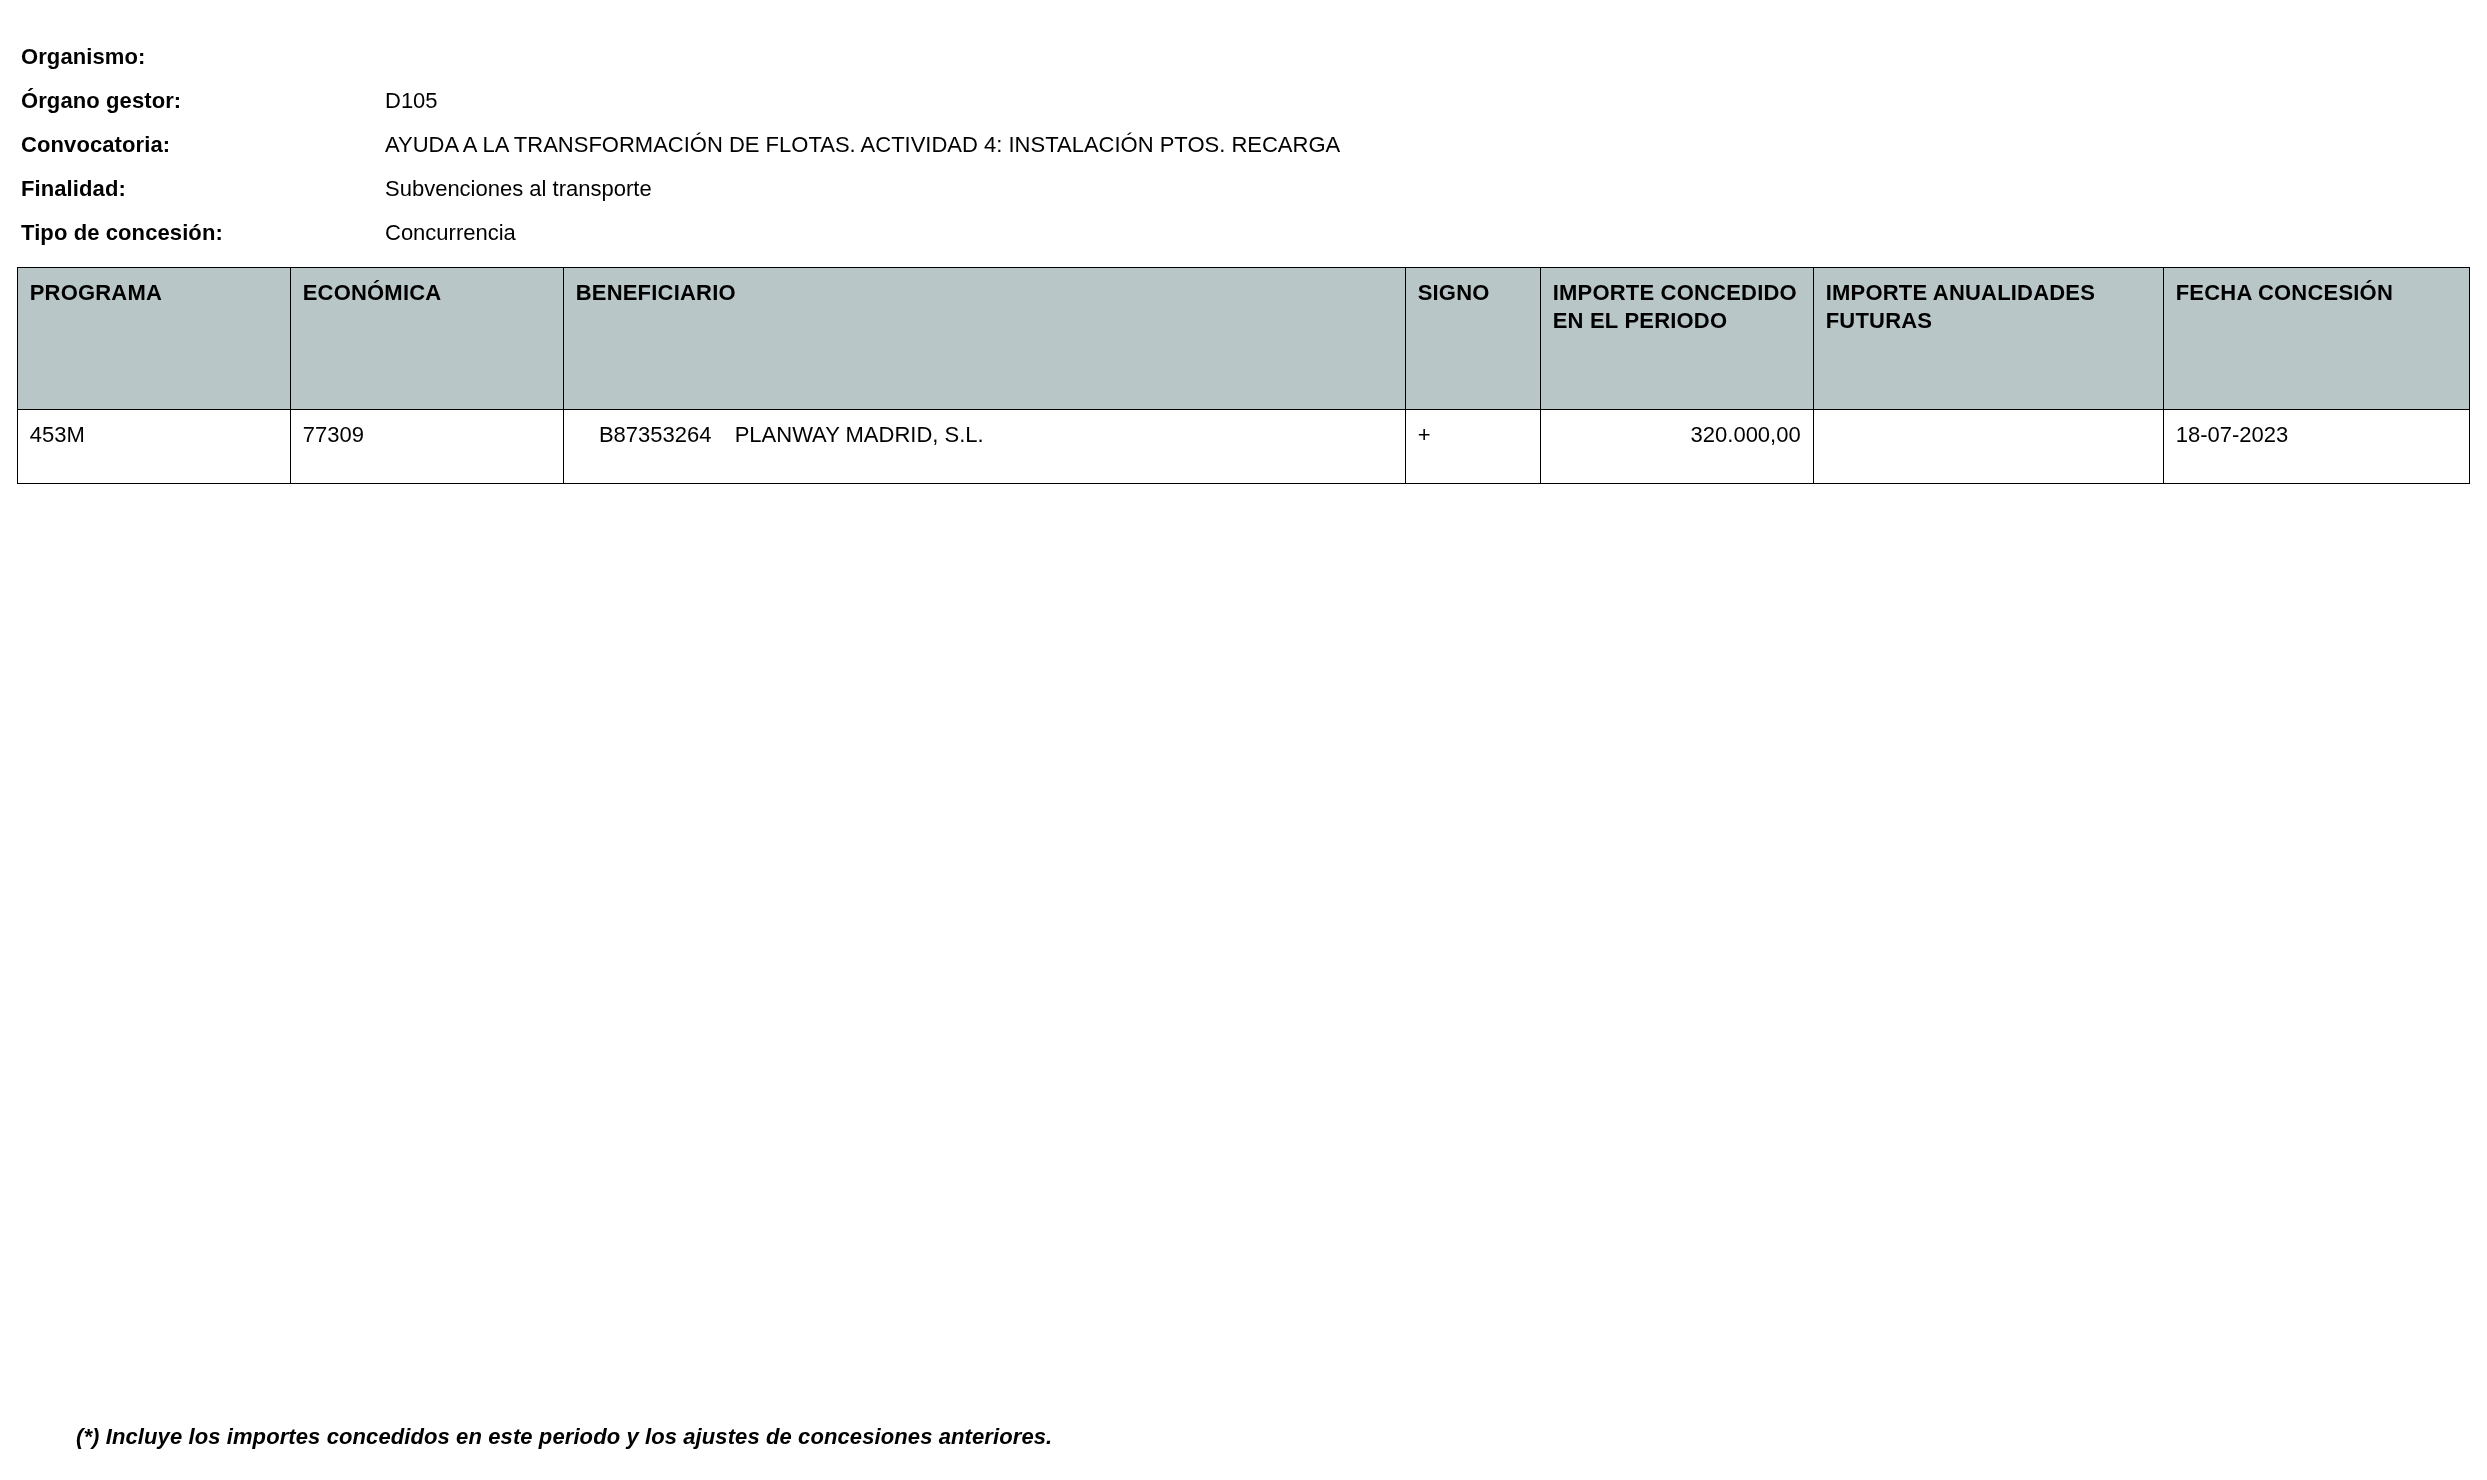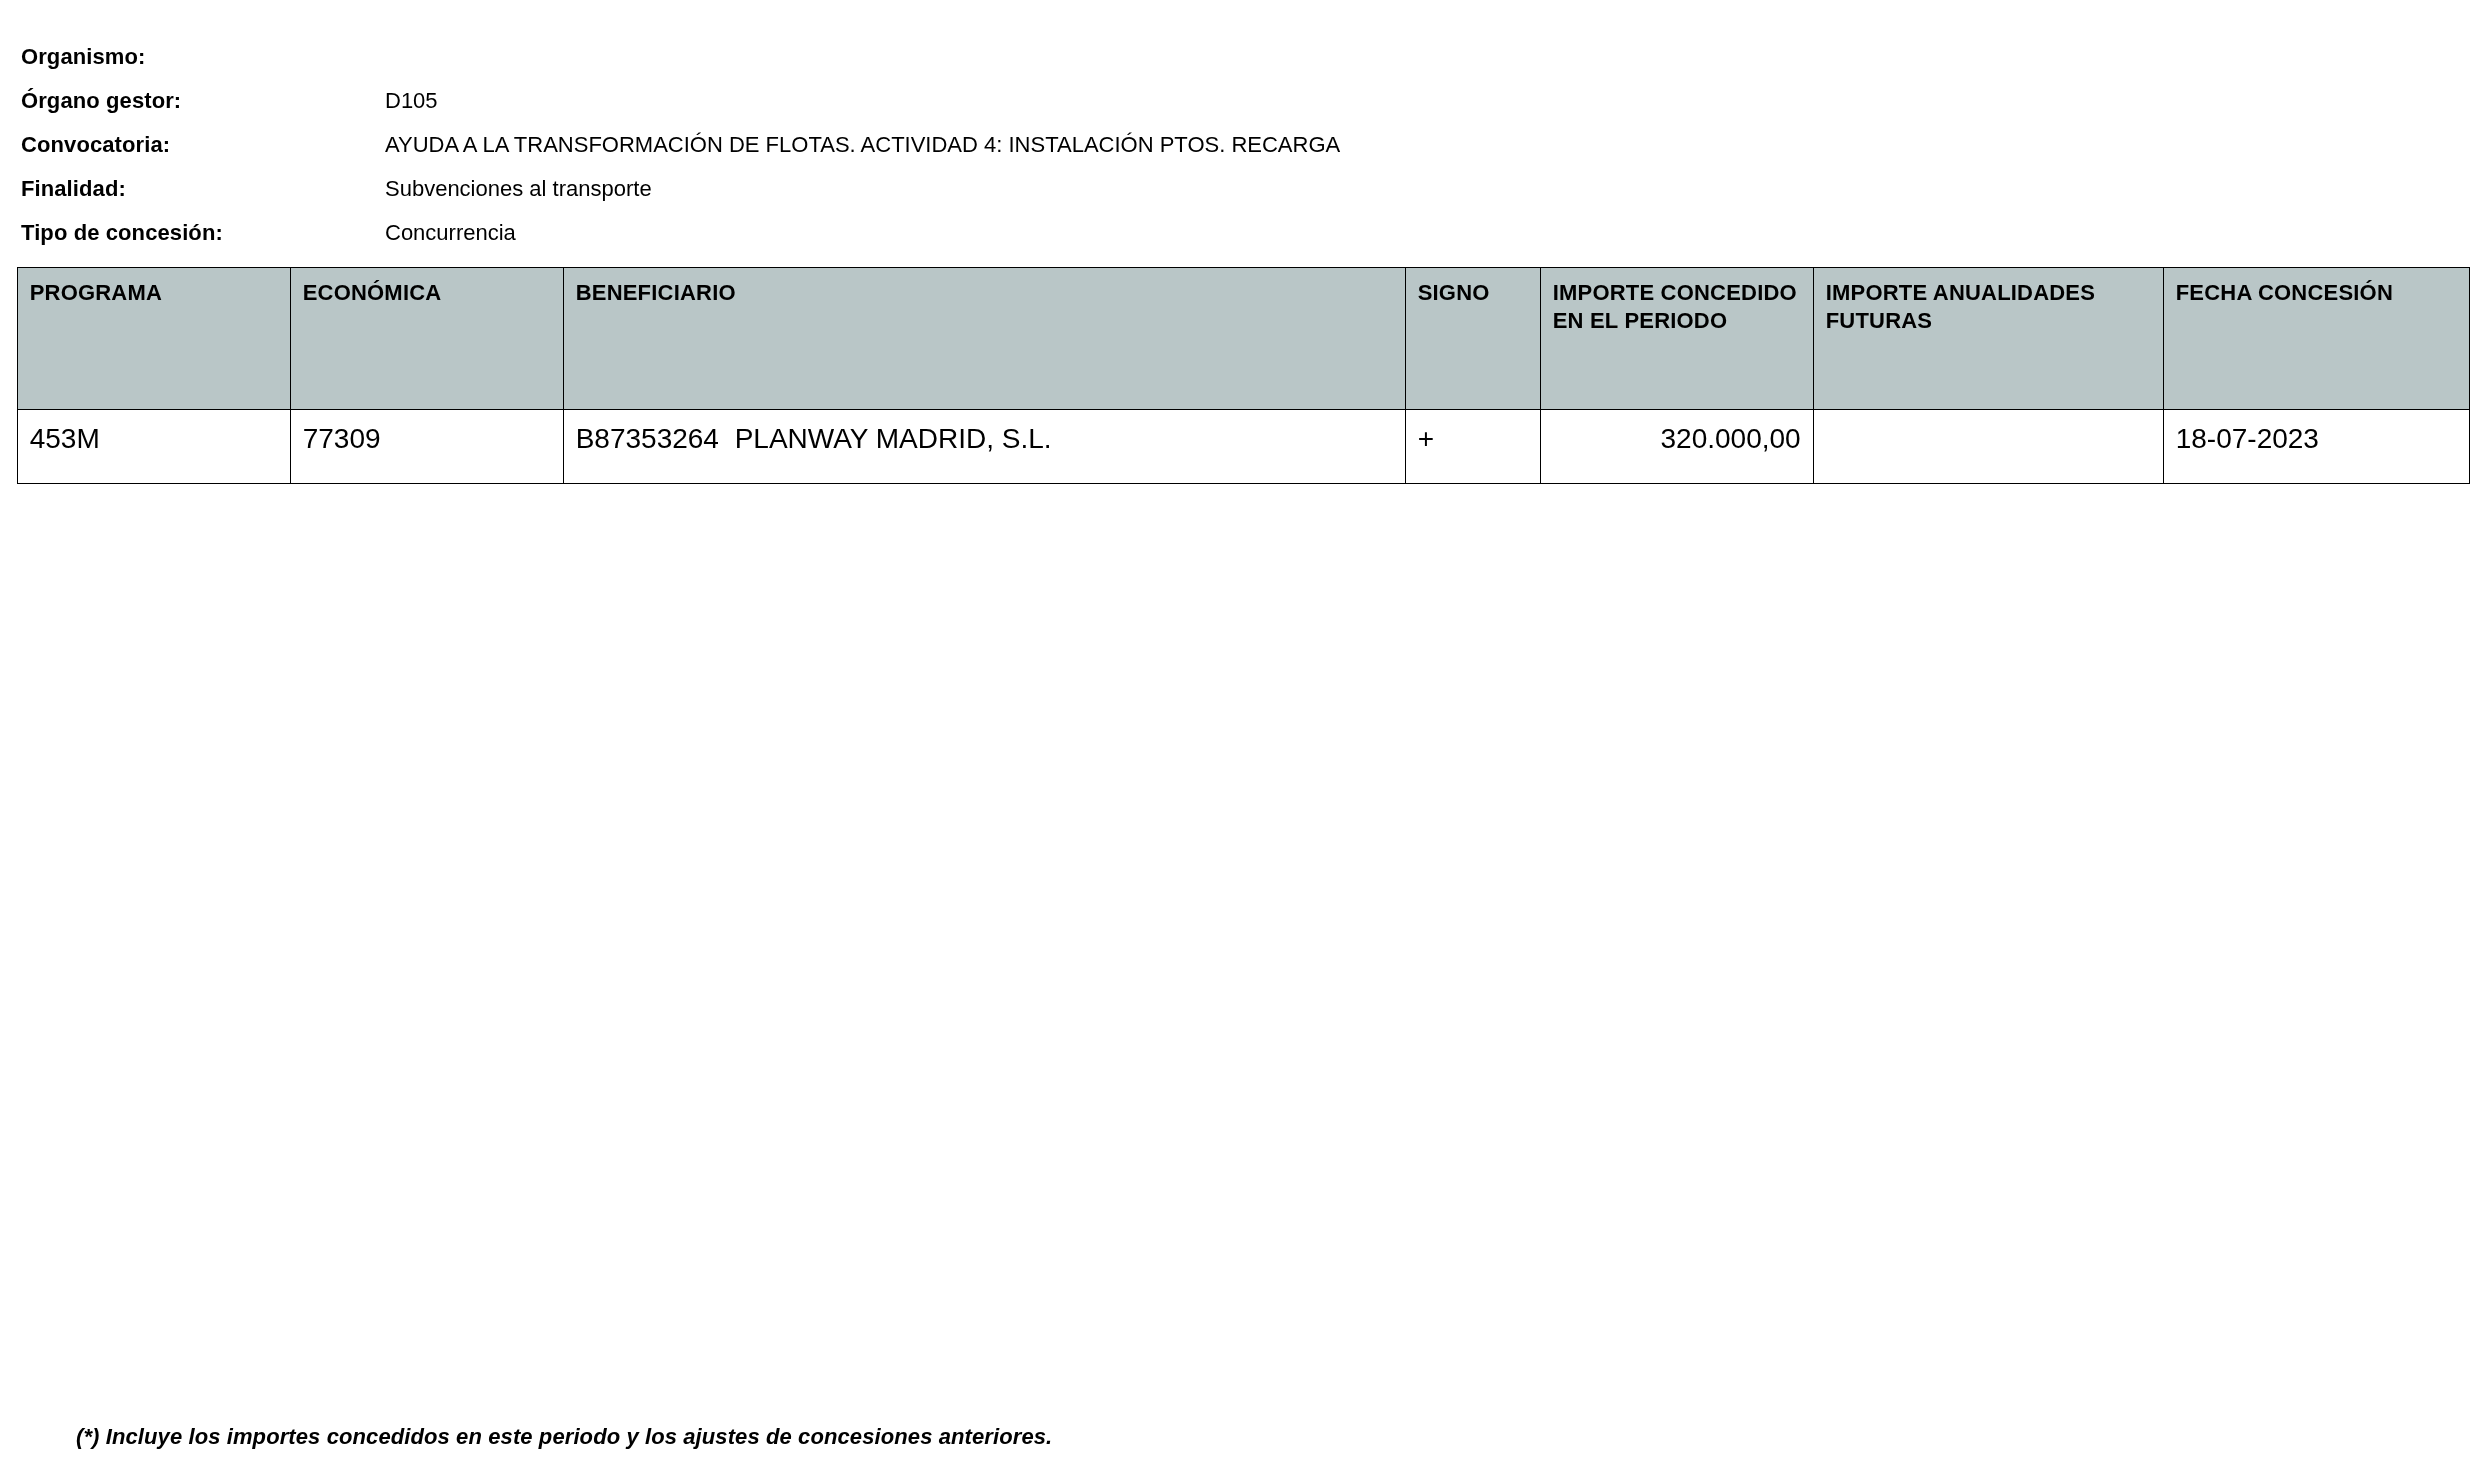--- a/index.html
+++ b/index.html
@@ -69,32 +69,33 @@
     font-weight: bold;
     text-align: left;
     vertical-align: top;
     line-height: 1.28;
     padding: 10.6px 12px 0 12px;
     letter-spacing: 0.2px;
     margin-left: 12px;
   }
   .grant-table tbody td {
     height: 61px;
-    font-size: 28px;
+    font-size: 22px;
     font-weight: normal;
     padding: 12px 12px 0 12px;
     line-height: 1.2;
   }
   td.num {
     text-align: right;
     padding-right: 20px;
   }
   .benef-id {
     display: inline-block;
     width: 159px;
+    text-align: center;
   }
   
   col.c-programa   { width: 273px; }
   col.c-economica  { width: 273px; }
   col.c-benef      { width: 842px; }
   col.c-signo      { width: 135px; }
   col.c-importe1   { width: 273px; }
   col.c-importe2   { width: 350px; }
   col.c-fecha      { width: 306px; }
   

